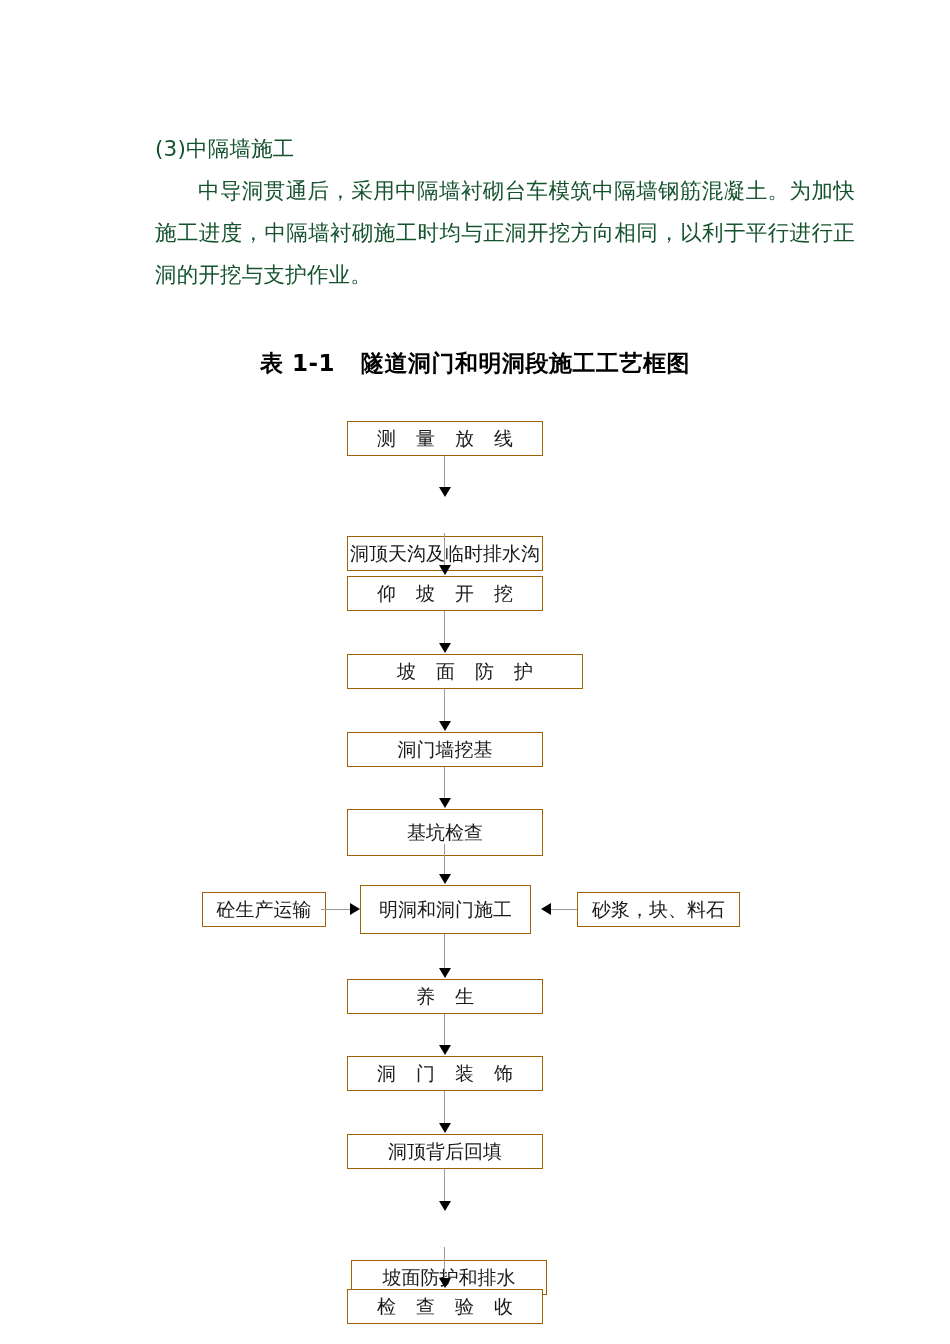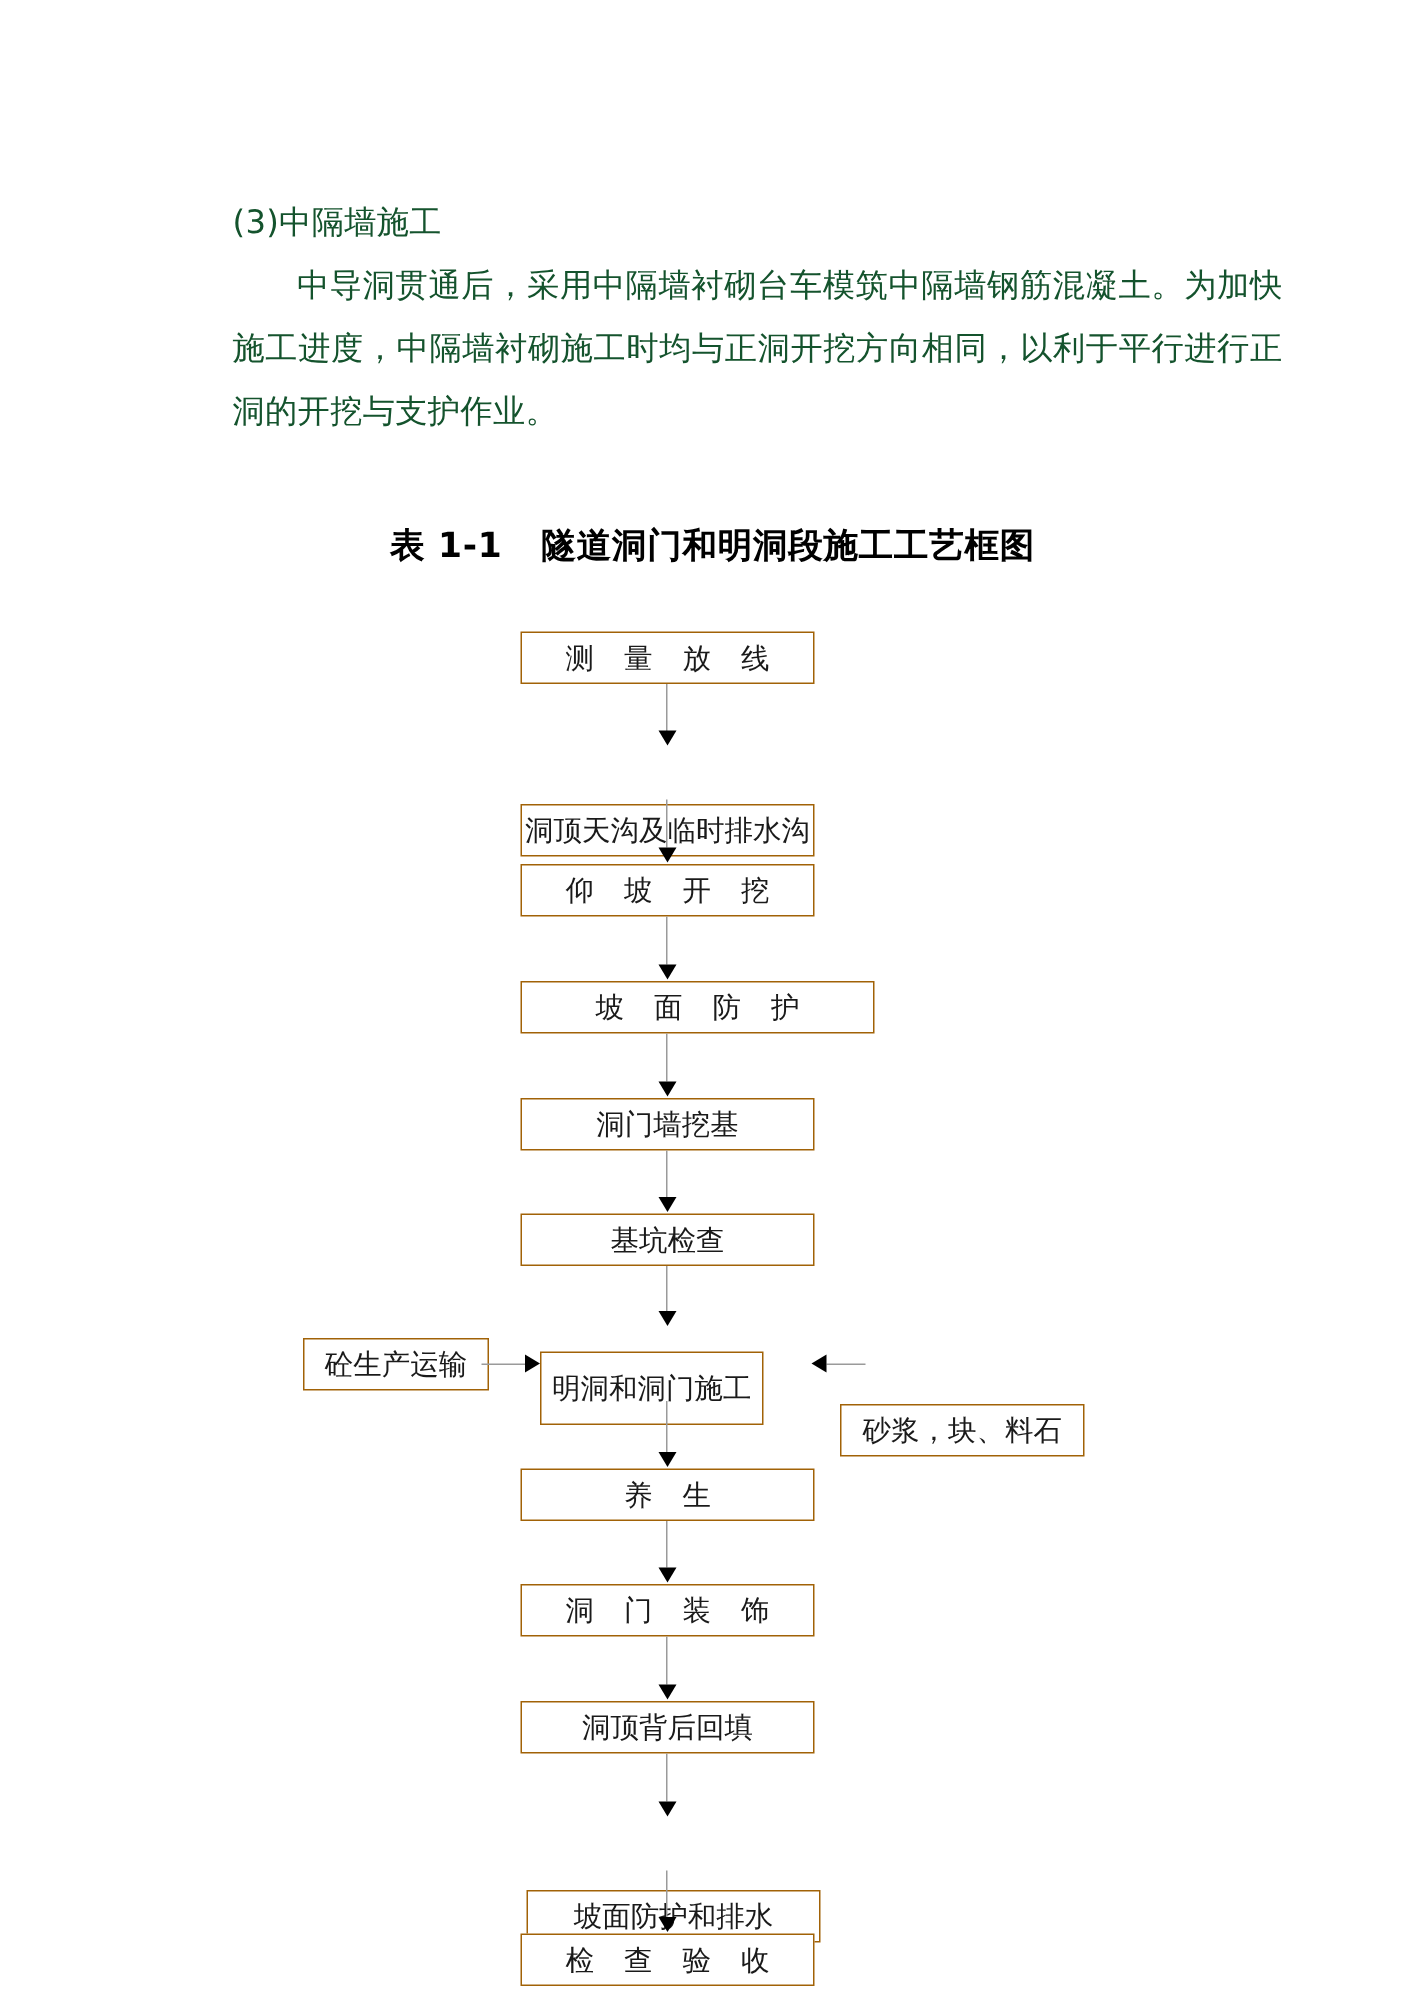--- a/index.html
+++ b/index.html
@@ -124,37 +124,37 @@
   <div class="node spaced" style="left:347px; top:421px; width:196px; height:35px;">测 量 放 线</div>
 
   <div class="node" style="left:347px; top:498px; width:196px; height:35px;margin-top:38px;">洞顶天沟及临时排水沟</div>
 
   <div class="node spaced" style="left:347px; top:576px; width:196px; height:35px;">仰 坡 开 挖</div>
 
   <div class="node spaced" style="left:347px; top:654px; width:236px; height:35px;">坡 面 防 护</div>
 
   <div class="node" style="left:347px; top:732px; width:196px; height:35px;">洞门墙挖基</div>
 
-  <div class="node" style="left:347px; top:809px; width:196px; height:35px;">基坑检查</div>
+  <div class="node" style="left:347px; top:809px; width:196px; height:47px;">基坑检查</div>
 
-  <div class="node" style="left:360px; top:885px; width:149px; height:49px;margin-top:16px;">明洞和洞门施工</div>
+  <div class="node" style="left:360px; top:885px; width:171px; height:49px;">明洞和洞门施工</div>
 
   <div class="node spaced" style="left:347px; top:979px; width:196px; height:35px;">养     生</div>
 
   <div class="node spaced" style="left:347px; top:1056px; width:196px; height:35px;">洞 门 装 饰</div>
 
   <div class="node" style="left:347px; top:1134px; width:196px; height:35px;">洞顶背后回填</div>
 
   <div class="node" style="left:351px; top:1212px; width:196px; height:35px;margin-top:48px;">坡面防护和排水</div>
 
   <div class="node spaced" style="left:347px; top:1289px; width:196px; height:35px;">检 查 验 收</div>
 
   <div class="node" style="left:185px; top:892px; width:124px; height:35px;margin-left:17px;">砼生产运输</div>
 
-  <div class="node" style="left:560px; top:892px; width:163px; height:35px;margin-top:44px;">砂浆，块、料石</div>
+  <div class="node" style="left:577px; top:892px; width:163px; height:35px;">砂浆，块、料石</div>
 
   <div class="vline" style="left:444px; top:456px; height:32px;"></div>
   <div class="arrow-down" style="left:439px; top:487px;"></div>
 
   <div class="vline" style="left:444px; top:533px; height:32px;"></div>
   <div class="arrow-down" style="left:439px; top:565px;"></div>
 
   <div class="vline" style="left:444px; top:611px; height:32px;"></div>
   <div class="arrow-down" style="left:439px; top:643px;"></div>
 

